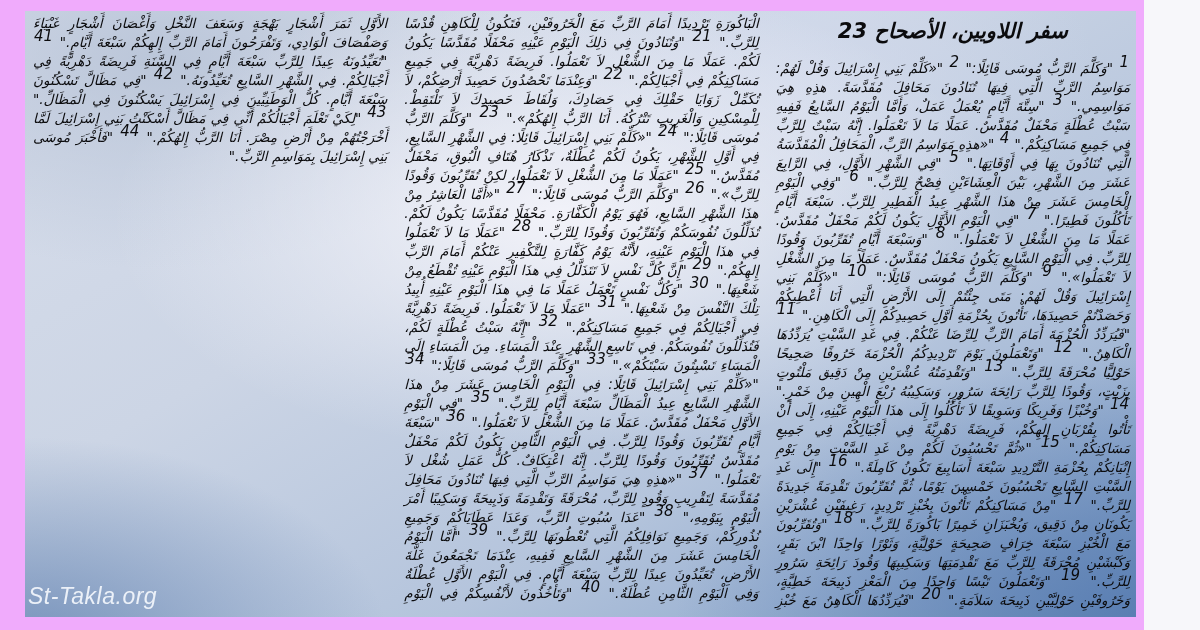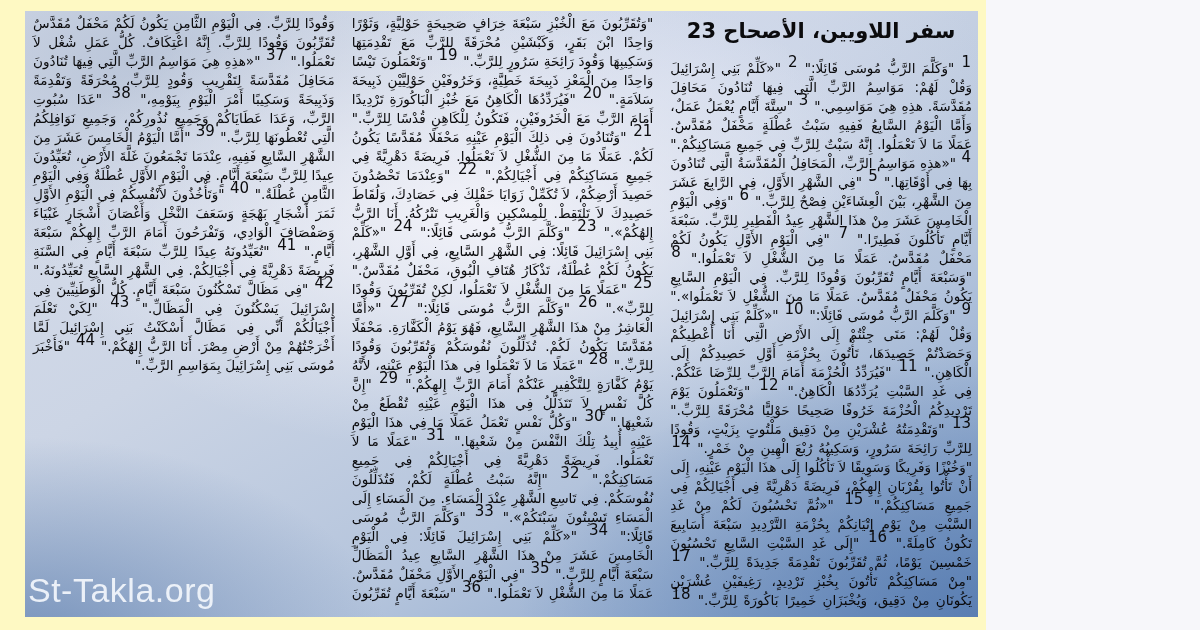--- a/index.html
+++ b/index.html
@@ -4,22 +4,23 @@
 <style>
   html, body {
     margin: 0; padding: 0;
     width: 1200px; height: 630px;
     overflow: hidden;
     background: #f7f7fa;
     font-family: "DejaVu Sans", sans-serif;
   }
   .canvas {
     position: relative;
-    width: 986px; height: 630px;
-    background: #fef9c3;
+    width: 1144px; height: 630px;
+    background: #f0abfc;
+    font-style: italic;
   }
   
   .sky {
     position: absolute;
     left: 25px; top: 11px; right: 8px; bottom: 13px;
     background:
       radial-gradient(ellipse 620px 330px at 48% 34%, rgba(244,244,250,0.95), rgba(244,244,250,0) 72%),
       radial-gradient(ellipse 520px 300px at 12% 8%,  rgba(182,194,214,0.85), rgba(182,194,214,0) 70%),
       radial-gradient(ellipse 420px 260px at 70% 10%, rgba(210,218,236,0.8),  rgba(210,218,236,0) 70%),
       radial-gradient(ellipse 640px 360px at 100% 100%, rgba(86,123,176,0.9), rgba(86,123,176,0) 72%),
@@ -56,21 +57,21 @@
     font-size: 15px;
     line-height: 0;
     vertical-align: super;
     letter-spacing: 0;
     padding: 0 1px;
   }
   .logo {
     position: absolute;
     left: 3px; bottom: 7px;
     font-family: "Liberation Sans", "DejaVu Sans", sans-serif;
-    font-size: 34px;
+    font-size: 23px;
     font-weight: 400;
     color: var(--logo-text, #f1f5fb);
     letter-spacing: 0.5px;
     opacity: 0.95;
   }
 </style>
 </head>
 <body>
 
 <div class="canvas">

